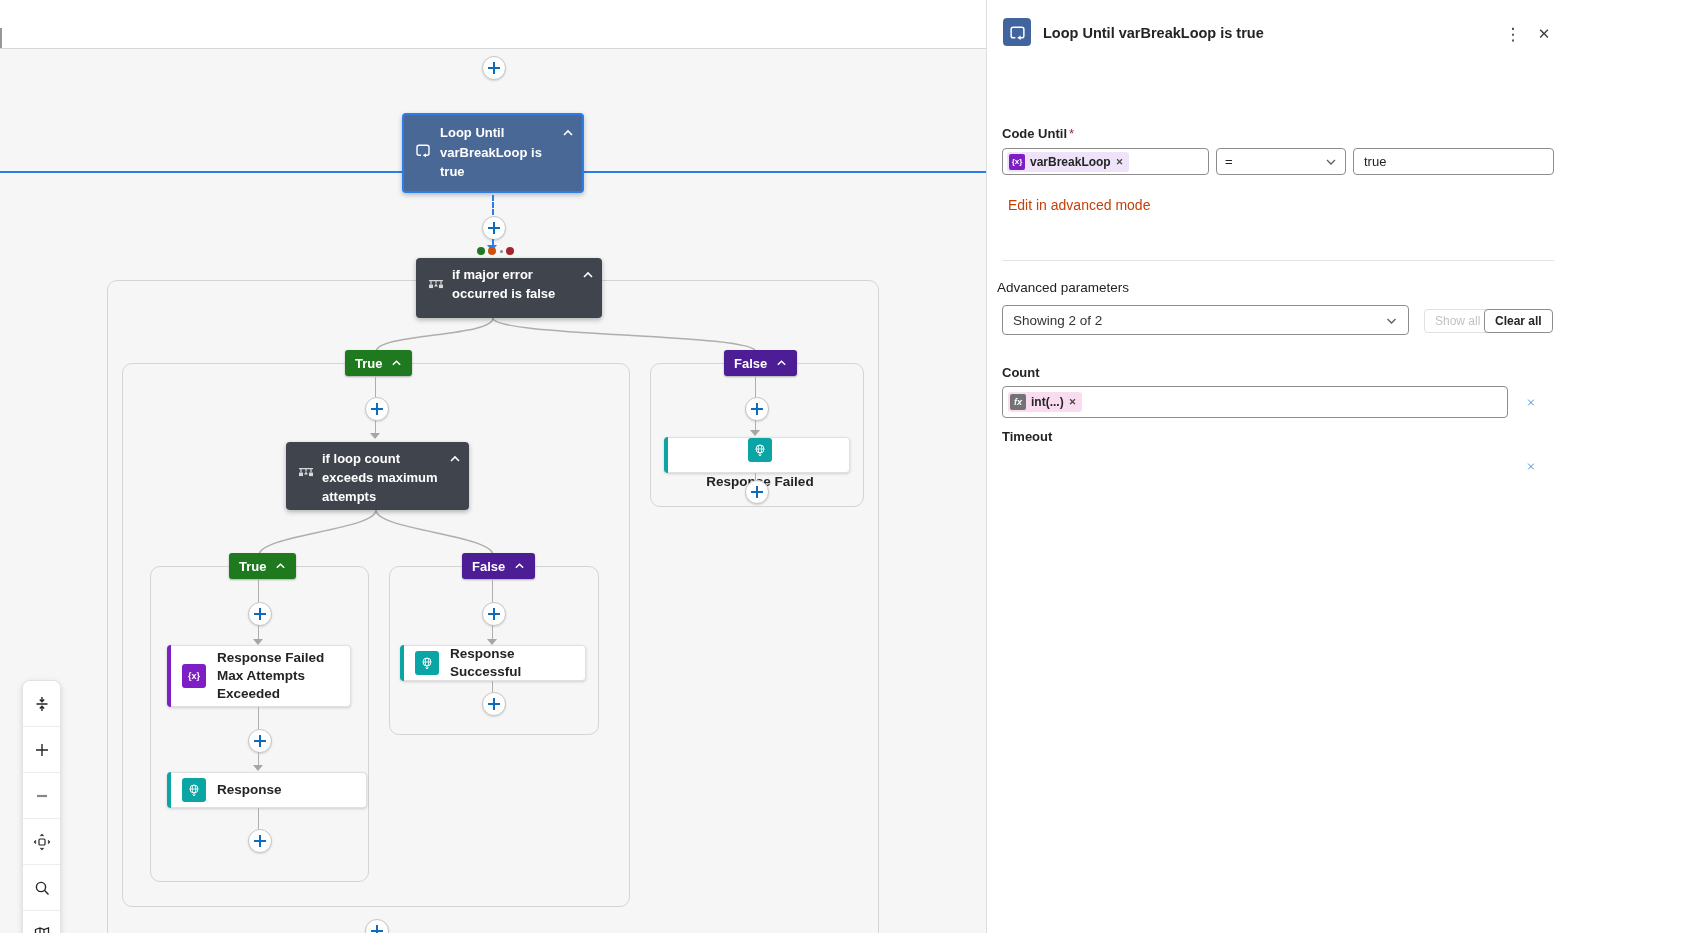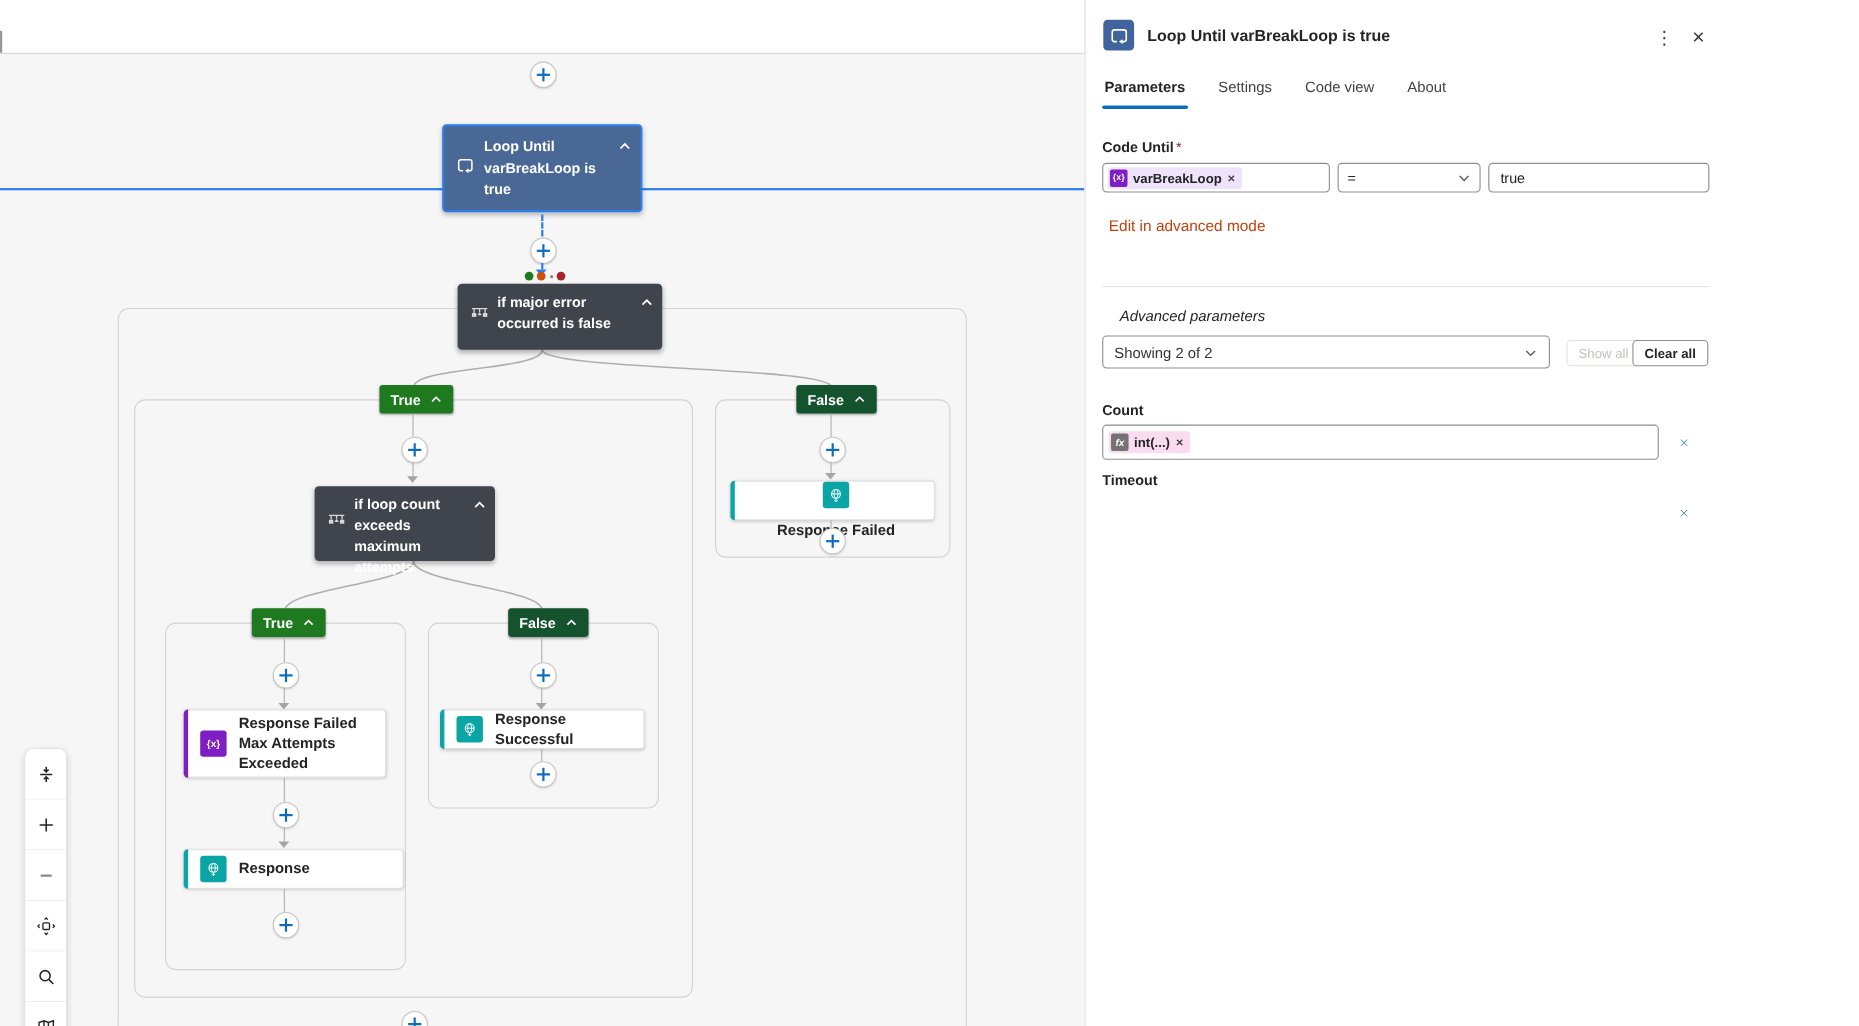--- a/index.html
+++ b/index.html
@@ -25,21 +25,21 @@
   .node-dark .nd-icon{position:absolute;left:11px;top:50%;transform:translateY(-50%);}
   .node-dark .nd-text{display:block;margin:8px 26px 8px 36px;}
   .node-chev{position:absolute;right:8px;top:8px;}
 
   .node-loop{position:absolute;background:#4a6896;border:2px solid #2b7de9;border-radius:4px;color:#fff;font-size:13px;font-weight:700;line-height:1.5;box-shadow:0 2px 5px rgba(0,0,0,.25);cursor:pointer;}
   .node-loop .nd-icon{position:absolute;left:11px;top:50%;transform:translateY(-50%);}
   .node-loop .nd-text{display:block;margin:8px 24px 8px 36px;}
 
   .badge{position:absolute;height:26px;border-radius:3px;color:#fff;font-weight:700;font-size:13px;display:flex;align-items:center;gap:9px;padding:0 10px;box-shadow:0 1px 2px rgba(0,0,0,.3);cursor:pointer;}
   .badge.green{background:#1f7a1f;}
-  .badge.red{background:#14532d;}
+  .badge.red{background:#4c1d95;}
 
   .node-card{position:absolute;background:#fff;border:1px solid #e3e1df;border-radius:4px;box-shadow:0 1px 3px rgba(0,0,0,.16);display:flex;align-items:center;gap:11px;padding-left:14px;padding-right:8px;font-size:13.5px;font-weight:700;color:#242424;cursor:pointer;line-height:1.35;}
   .card-accent{position:absolute;left:-1px;top:-1px;bottom:-1px;width:4px;border-radius:4px 0 0 4px;}
   .card-icon{width:24px;height:24px;border-radius:3px;display:flex;align-items:center;justify-content:center;color:#fff;flex:none;}
   .teal{background:#0ba5a5;}
   .purple{background:#7d1fc4;}
 
   .dot{position:absolute;border-radius:50%;}
 
   
@@ -154,21 +154,21 @@
       <svg width="11" height="8" viewBox="0 0 12 8">
           <path d="M2 6 L6 2 L10 6" fill="none" stroke="#fff" stroke-width="1.6"></path>
         </svg>
     </div>
 
     <div class="vline" style="left:375px;top:377px;height:20px;"></div>
     <div class="canvas-plus" style="left:365px;top:397px;"></div>
     <div class="vline" style="left:375px;top:420px;height:14px;"></div>
     <div class="arrow-down" style="left:370px;top:433px;"></div>
 
-    <div class="node-dark" style="left:286px;top:442px;width:164px;height:68px;box-sizing:border-box;">
+    <div class="node-dark" style="left:286px;top:442px;width:183px;height:68px;box-sizing:border-box;">
       <span class="nd-icon">
         <svg width="18" height="15" viewBox="0 0 18 15">
             <path d="M2 3 h14 M4 3 v4 M14 3 v4 M9 3 v3" fill="none" stroke="#d8d8d8" stroke-width="1.2"></path>
             <polygon points="9,6 7,9 11,9" fill="#d8d8d8"></polygon>
             <rect x="2" y="7" width="4" height="3.5" fill="#d8d8d8"></rect>
             <rect x="12" y="7" width="4" height="3.5" fill="#d8d8d8"></rect>
           </svg>
       </span>
       <span class="nd-text">if loop count exceeds maximum attempts</span>
       <span class="node-chev">
@@ -305,26 +305,20 @@
     <div class="panel-icon">
       <svg width="17" height="17" viewBox="0 0 16 16">
           <path d="M6 13 H4 a2 2 0 0 1-2-2 V5 a2 2 0 0 1 2-2 h8 a2 2 0 0 1 2 2 v6 a2 2 0 0 1-2 2 h-1.5" fill="none" stroke="#fff" stroke-width="1.4"></path>
           <polygon points="11,10.9 11,15.1 7.7,13" fill="#fff"></polygon>
         </svg>
     </div>
     <div class="panel-title">Loop Until varBreakLoop is true</div>
     <button class="icon-btn" style="left:512px;">⋮</button>
     <button class="icon-btn" style="left:543px;font-size:15px;">✕</button>
 
-    <div class="tabs">
-      <div class="tab active">Parameters</div>
-      <div class="tab">Settings</div>
-      <div class="tab">Code view</div>
-      <div class="tab">About</div>
-    </div>
 
     <div class="field-label" style="left:15px;top:126px;">
       <span>Code Until</span><span class="req">*</span>
     </div>
 
     <div class="fld" style="left:15px;top:148px;width:207px;padding-left:4px;">
       <span class="pill lav">
         <span class="pill-ic" style="background:#7d1fc4;">{x}</span>
         <span>varBreakLoop</span>
         <span class="pill-x">✕</span>
@@ -341,21 +335,21 @@
     </div>
 
     <div class="fld" style="left:366px;top:148px;width:201px;">
       <input value="true" style="">
     </div>
 
     <div class="link" style="left:21px;top:197px;">Edit in advanced mode</div>
 
     <div class="divider" style="left:15px;top:260px;width:552px;"></div>
 
-    <div class="field-label" style="left:31px;top:280px;font-weight:400;font-size:13.5px;font-style:italic;">Advanced parameters</div>
+    <div class="field-label" style="left:10px;top:280px;font-weight:400;font-size:13.5px;">Advanced parameters</div>
 
     <div class="dropdown" style="left:15px;top:305px;width:407px;">
       <span>Showing 2 of 2</span>
       <span class="chev-slot">
         <svg width="13" height="8" viewBox="0 0 12 8">
             <path d="M2 2 L6 6 L10 2" fill="none" stroke="#605e5c" stroke-width="1.3"></path>
           </svg>
       </span>
     </div>
     <button class="sm-btn disabled" style="left:437px;top:309px;">Show all</button>

